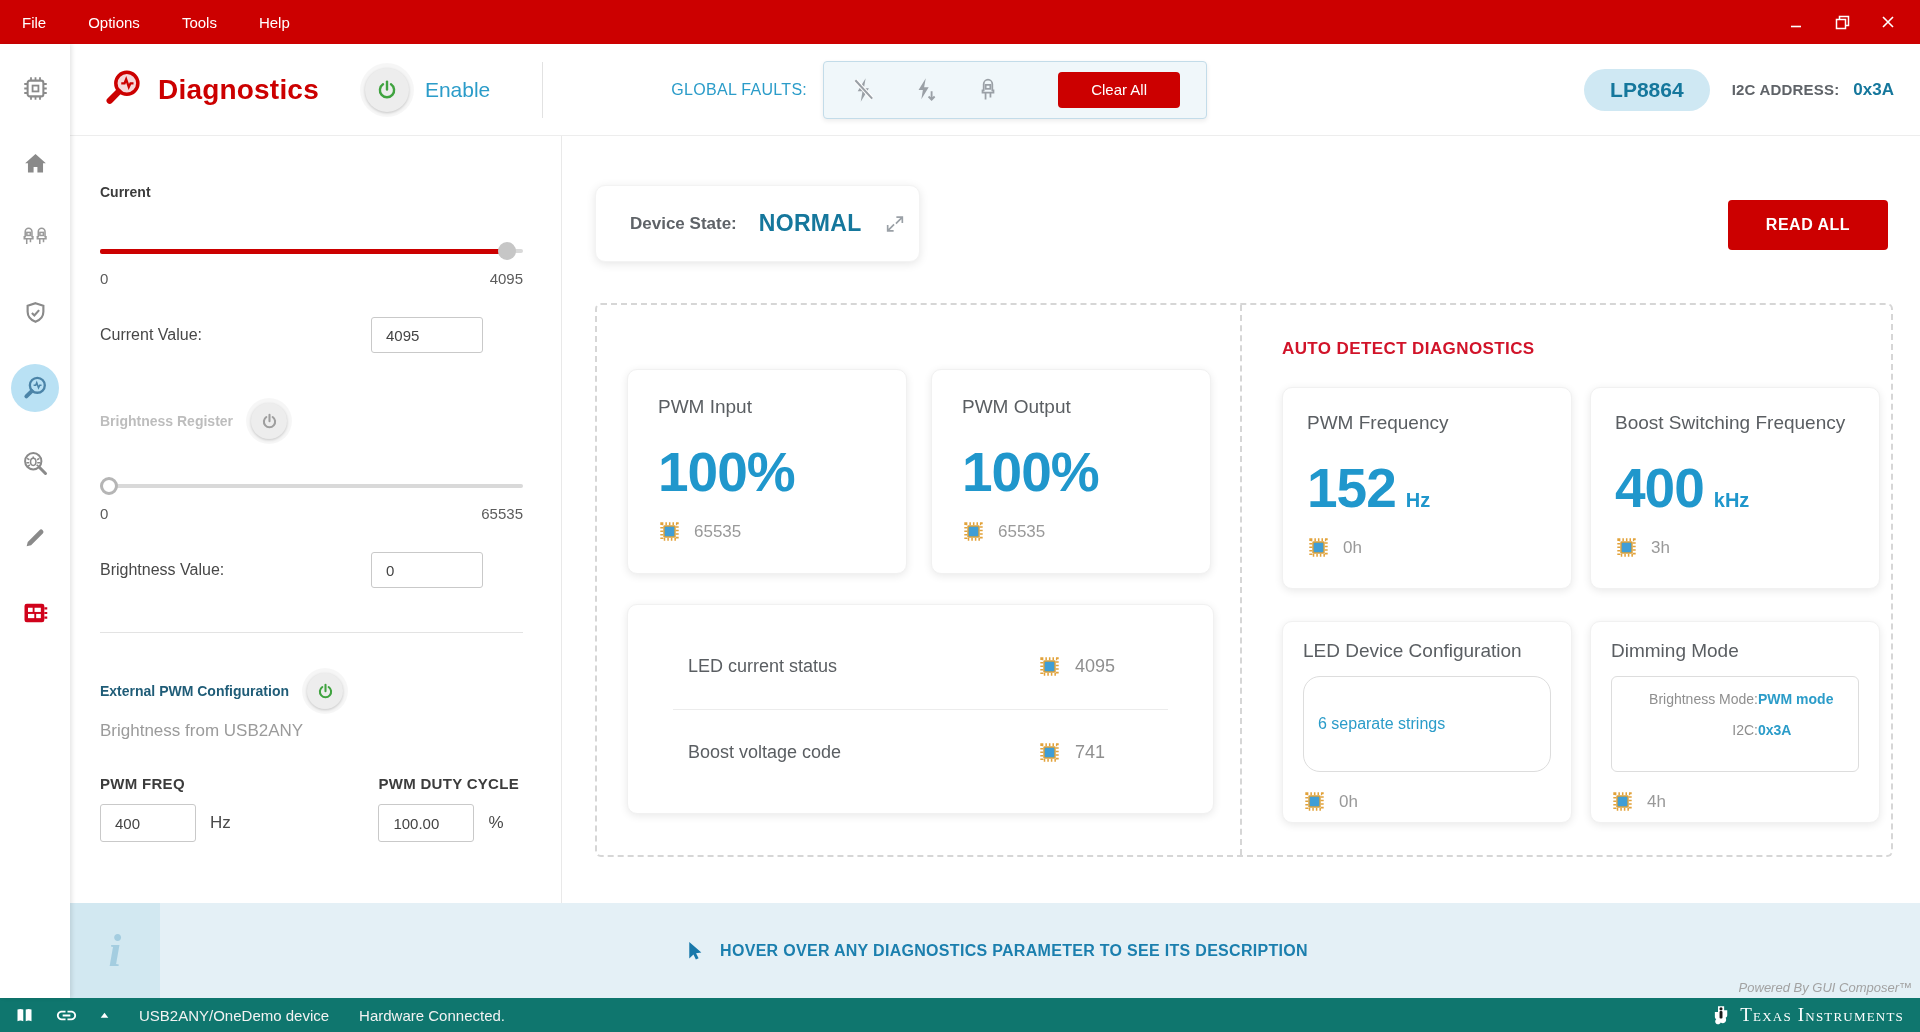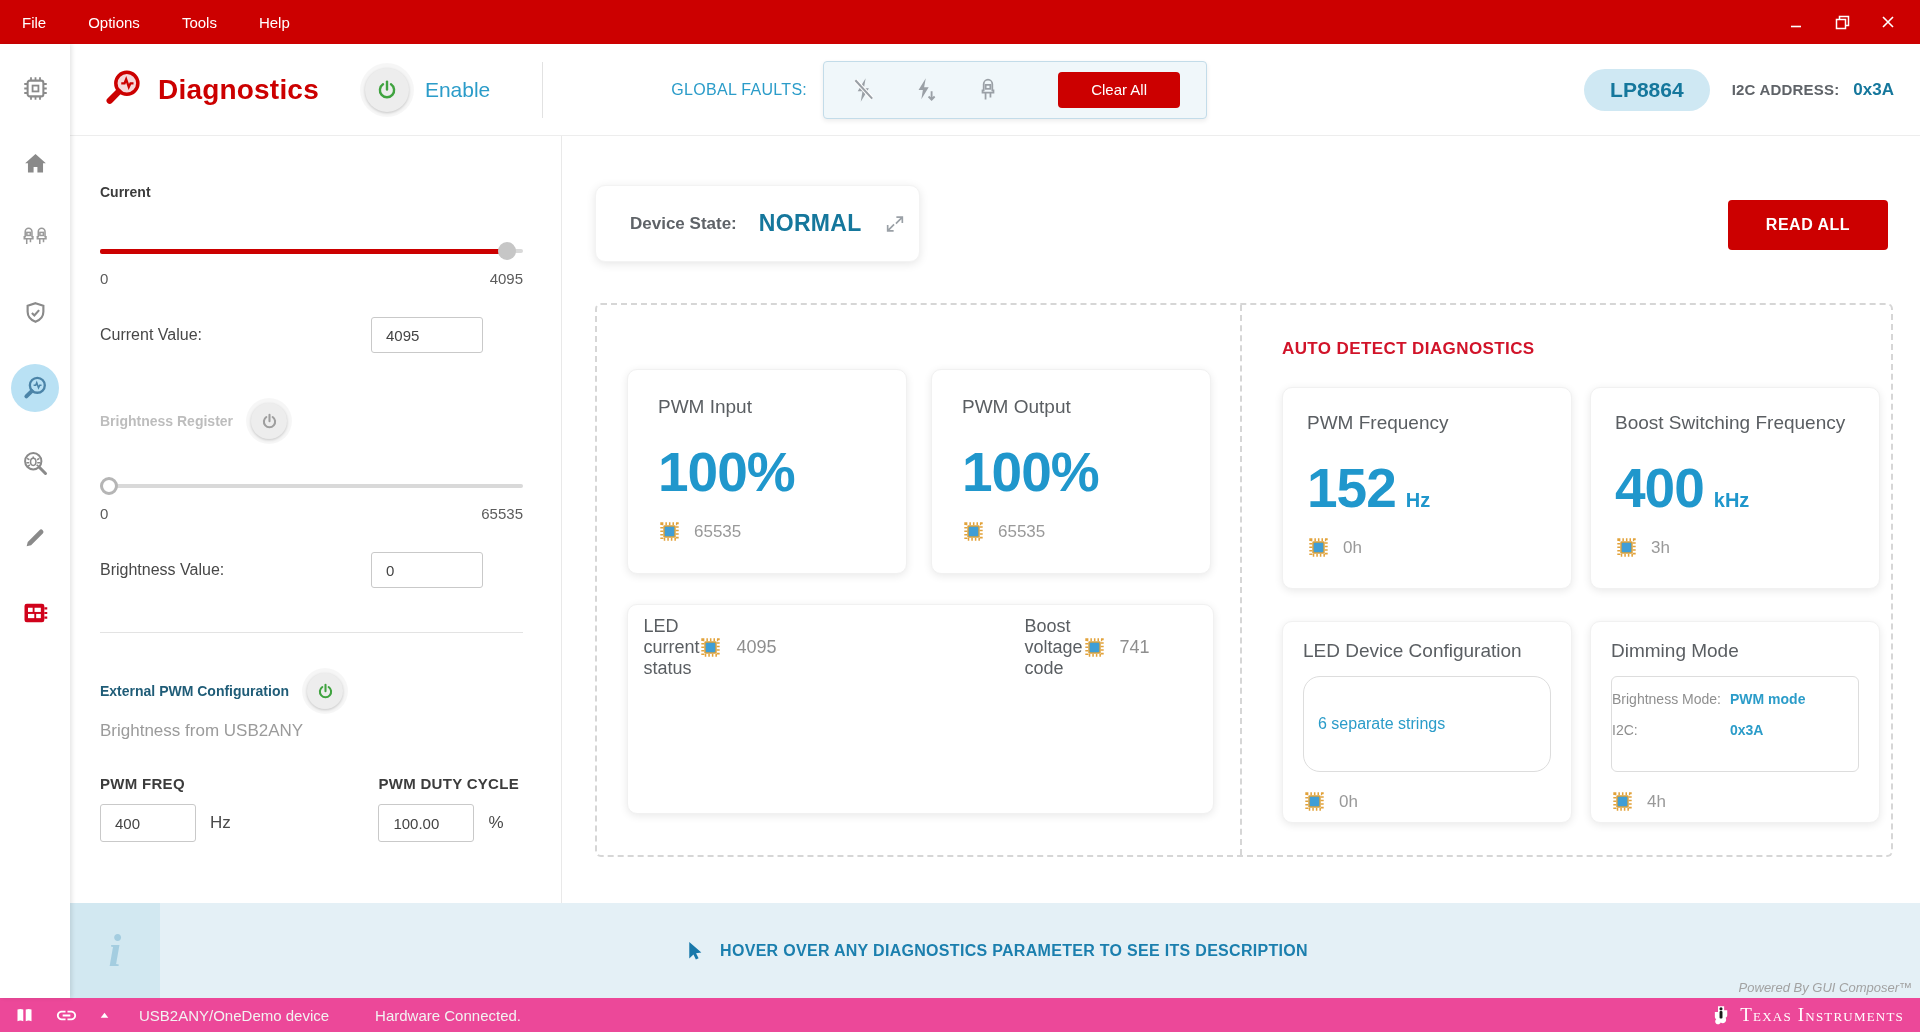--- a/index.html
+++ b/index.html
@@ -89,54 +89,54 @@
   .dash-right { flex:1; padding:34px 0 0 40px; }
   .card-row { display:flex; gap:24px; }
   .stat-card { background:#fff; border:1px solid #f1f1f1; border-radius:10px;
                box-shadow:0 2px 8px rgba(0,0,0,0.09); }
   .pwm-card { width:280px; height:205px; padding:26px 30px; }
   .card-title { font-size:19px; color:#5a5e62; }
   .big-value { margin-top:22px; font-size:55px; font-weight:bold; color:#2097cc; letter-spacing:-1px;
                display:flex; align-items:flex-end; }
   .big-unit { font-size:20px; font-weight:bold; margin-left:10px; padding-bottom:8px; letter-spacing:0; }
   .reg-row { display:flex; align-items:center; gap:13px; margin-top:16px; font-size:17px; color:#999; }
-  .led-card { width:587px; height:210px; margin-top:30px; display:flex; flex-direction:row; justify-content:center; }
+  .led-card { width:587px; height:210px; margin-top:30px; display:flex; flex-direction:column; justify-content:center; }
   .led-row { display:flex; align-items:center; height:85px; }
   .led-row .lbl { flex:1; padding-left:60px; font-size:18px; color:#5a5e62; }
   .led-row .reg { width:175px; display:flex; align-items:center; gap:14px; font-size:18px; color:#8f8f8f; }
   .led-div { height:1px; background:#ececec; margin:0 45px; }
   .auto-h { font-size:17px; font-weight:bold; color:#d11329; letter-spacing:0.4px; }
   .small-grid { display:flex; gap:18px; margin-top:28px; }
   .freq-card { width:290px; height:202px; padding:24px 24px; }
   .cfg-card { width:290px; height:202px; padding:18px 20px; }
   .inner-box { margin-top:14px; border:1px solid #ddd; border-radius:6px; height:96px; }
   .string-box { display:flex; align-items:center; padding-left:14px;border-radius:17px; }
   .string-link { color:#2b9cc9; font-size:16px; }
-  .dim-box { padding:14px 14px 0 0; }
+  .dim-box { padding:14px 14px 0 28px;text-align:right; }
   .dim-row { display:flex; margin-bottom:15px; }
   .dim-row .dl { font-size:14px; color:#8f8f8f; width:118px; }
   .dim-row .dv { font-size:14px; font-weight:bold; color:#2b9cc9; }
   .cfg-card .reg-row { margin-top:18px; }
 
   
   .infobar { position:absolute; left:70px; top:903px; right:0; height:95px; background:#e4f0f6; }
   .i-box { position:absolute; left:0; top:0; width:90px; height:95px; background:#d2e8f1;
            display:flex; align-items:center; justify-content:center; }
   .i-glyph { font-family:"Liberation Serif", serif; font-style:italic; font-weight:bold; font-size:46px; color:#a4cde0; }
   .info-msg { position:absolute; left:50%; top:36px; transform:translateX(-50%); display:flex; align-items:center;
               gap:14px; }
   .info-text { color:#1b7fae; font-size:16px; font-weight:bold; letter-spacing:0.3px; white-space:nowrap;text-align:center; }
   .powered { position:absolute; right:8px; bottom:3px; font-size:13px; font-style:italic; color:#a2a2a2; }
 
   
-  .statusbar { position:absolute; left:0; bottom:0; width:100%; height:34px; background:#ec4899; color:#f2f2f2;
+  .statusbar { position:absolute; left:0; bottom:0; width:100%; height:34px; background:#0f766e; color:#f2f2f2;
                display:flex; align-items:center; padding-left:14px; font-size:15px; }
   .sb-icon { display:flex; align-items:center; justify-content:center; margin-right:20px; cursor:pointer; }
   .sb-device { margin-left:8px; }
-  .sb-status { margin-left:46px; }
+  .sb-status { margin-left:30px; }
   .sb-right { margin-left:auto; display:flex; align-items:center; gap:9px; padding-right:16px; }
   .brand-text { font-family:"Liberation Serif", serif; font-variant:small-caps; font-size:19px;
                 letter-spacing:1.2px; color:#fff; }
 </style>
 </head>
 <body>
 
 <div class="app">
 
   <div class="titlebar">

